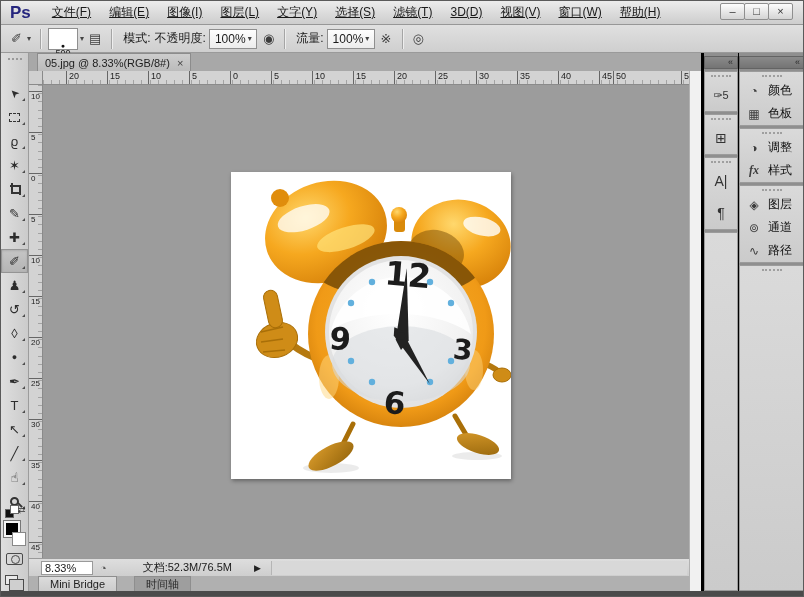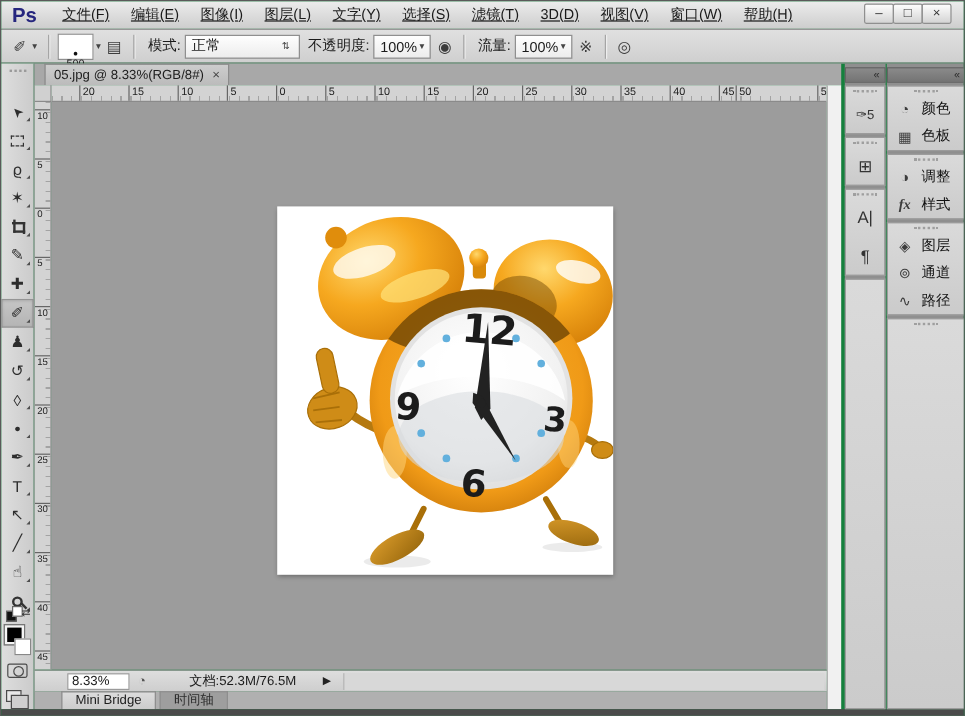--- a/index.html
+++ b/index.html
@@ -1,16 +1,16 @@
 <!DOCTYPE html>
 <html><head>
 <meta charset="utf-8">
 <style>
   html,body{margin:0;padding:0;background:#6e6e6e;}
-  #app{position:relative;width:804px;height:597px;background:#15803d;overflow:hidden;
+  #app{position:relative;width:804px;height:597px;background:#000000;overflow:hidden;
        font-family:"Liberation Sans","DejaVu Sans",sans-serif;border:1px solid #5a5a5a;box-sizing:border-box;
        -webkit-font-smoothing:antialiased;}
   #app *{box-sizing:border-box;}
 
   
   .titlebar{position:absolute;left:0;top:0;width:804px;height:24px;
     background:linear-gradient(#ececec,#cdcdcd);border-bottom:1px solid #979797;
     display:flex;align-items:center;}
   .ps-logo{margin:0 12px 0 9px;font-weight:bold;font-size:17px;color:#26267e;letter-spacing:0px;}
   .menu-item{font-size:12px;color:#1a1a1a;padding:0 9px;line-height:23px;white-space:nowrap;cursor:default;text-decoration:underline;}
@@ -98,28 +98,28 @@
   .canvas{position:absolute;left:42px;top:84px;width:646px;height:473px;background:#9c9c9c;overflow:hidden;}
   .image{position:absolute;left:188px;top:87px;width:280px;height:307px;background:#fff;
     box-shadow:1px 2px 4px rgba(0,0,0,.35);}
   .vscroll{position:absolute;left:688px;top:70px;width:12px;height:520px;background:#f1f1f1;
     border-left:1px solid #b2b2b2;}
 
   
   .statusbar{position:absolute;left:28px;top:557px;width:660px;height:18px;
     background:linear-gradient(#dedede,#cecece);border-top:1px solid #9a9a9a;
     display:flex;align-items:center;font-size:11px;color:#1a1a1a;}
-  .zoom-box{margin-left:27px;width:52px;height:14px;background:#fff;border:1px solid #9a9a9a;
+  .zoom-box{margin-left:12px;width:52px;height:14px;background:#fff;border:1px solid #9a9a9a;
     font-size:11px;line-height:12px;padding:0 3px;}
   .watch{margin-left:7px;font-size:11px;color:#555;}
   .doc-info{margin-left:36px;white-space:nowrap;}
   .expand{margin-left:22px;font-size:9px;color:#222;}
   .status-track{flex:1;height:14px;margin:0 2px 0 10px;background:#d8d8d8;border-left:1px solid #b5b5b5;}
   .bottomtabs{position:absolute;left:28px;top:575px;width:660px;height:15px;background:#b0b0b0;
-    display:flex;padding-left:22px;gap:3px;}
+    display:flex;padding-left:9px;gap:17px;}
   .btab{height:15px;padding:0 11px;font-size:11px;line-height:14px;color:#1e1e1e;
     border:1px solid #8e8e8e;border-bottom:none;white-space:nowrap;}
   .btab.active{background:linear-gradient(#dcdcdc,#cccccc);}
   .btab.inactive{background:#9e9e9e;color:#2e2e2e;}
   .bottomstrip{position:absolute;left:0;top:590px;width:804px;height:7px;background:#4b4b4b;}
 
   
   .dock{position:absolute;top:52px;height:538px;background:#8f8f8f;display:flex;flex-direction:column;}
   .dock-narrow{left:703px;width:34px;}
   .dock-wide{left:738px;width:66px;}
@@ -162,24 +162,20 @@
 
   <div class="optionsbar">
     <span class="ob-icon">✐</span>
     <span class="ob-drop">▾</span>
     <span class="ob-sep"></span>
     <span class="brush-size-box"><span class="dot">●</span><span>500</span></span>
     <span class="ob-drop">▾</span>
     <span class="ob-icon">▤</span>
     <span class="ob-sep"></span>
     <span class="ob-label">模式:</span>
-    <span class="ob-select mode-select">
-      <span class="val">正常</span>
-      <span class="ob-drop">⇅</span>
-    </span>
     <span class="ob-label">不透明度:</span>
     <span class="ob-select pct-select">
       <span class="val">100%</span>
       <span class="ob-drop">▾</span>
     </span>
     <span class="ob-icon">◉</span>
     <span class="ob-sep"></span>
     <span class="ob-label">流量:</span>
     <span class="ob-select pct-select">
       <span class="val">100%</span>

